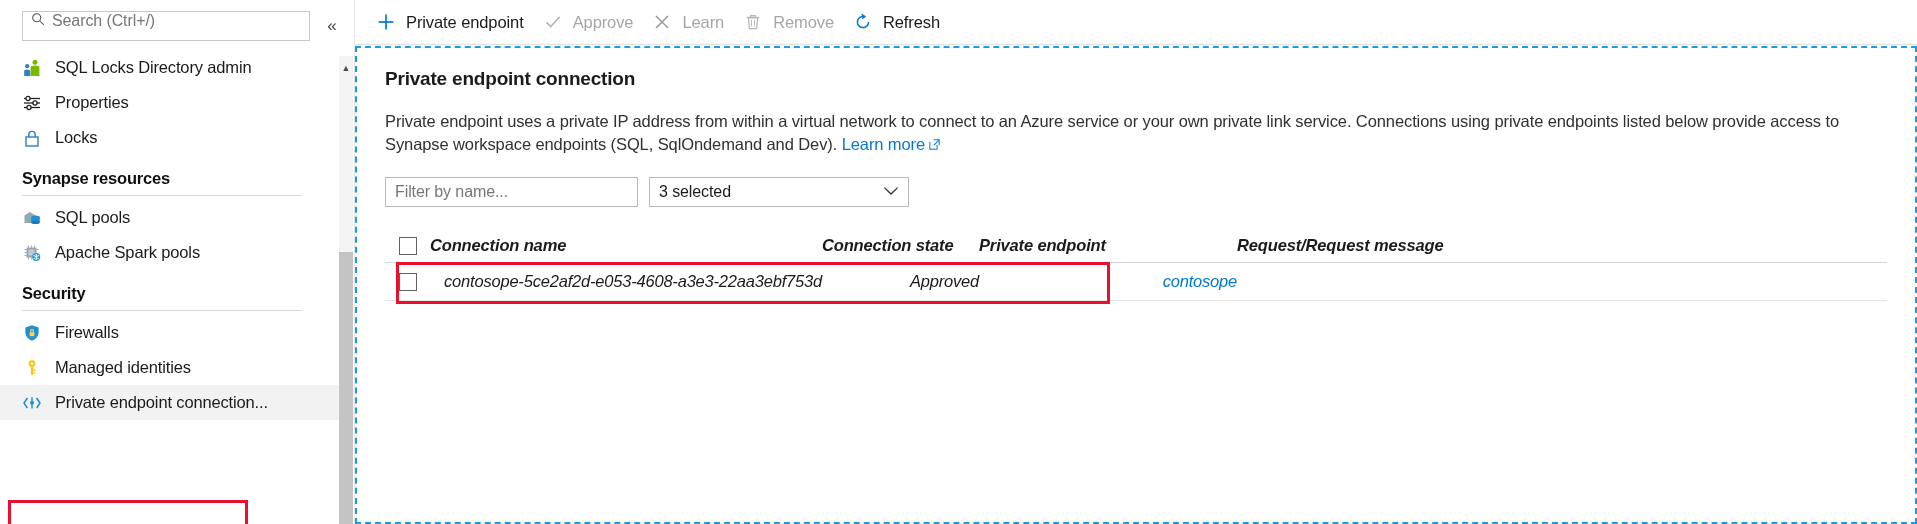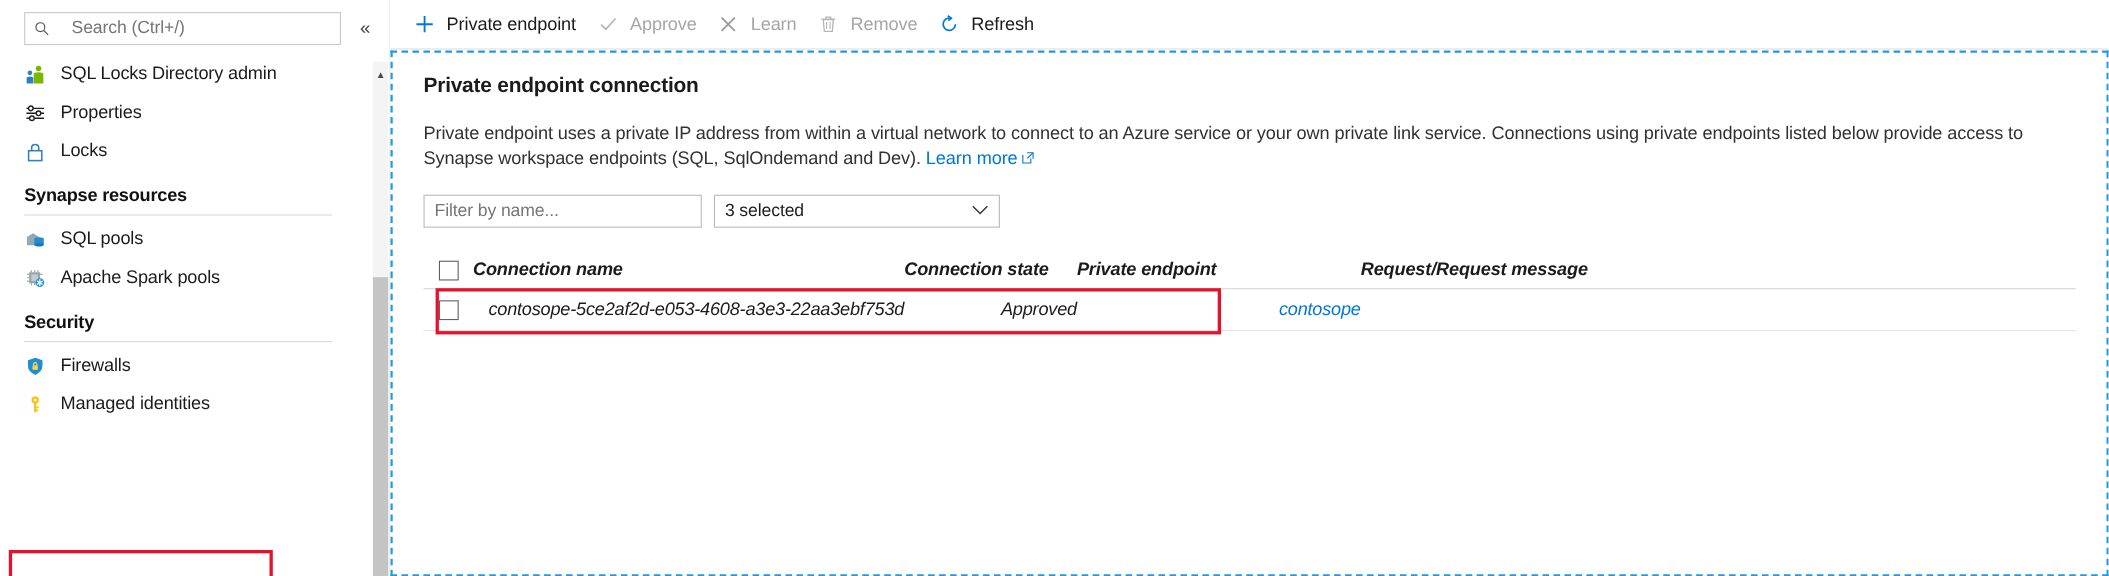--- a/index.html
+++ b/index.html
@@ -31,23 +31,22 @@
     align-items: center;
     padding: 11px 10px 9px 22px;
     gap: 10px;
   }
   .search-box {
     flex: 1 1 auto;
     height: 30px;
     border: 1px solid #c8c8c8;
     background: #fff;
     display: flex;
-    align-items: center;
     padding: 0 8px;
-    gap: 20px;
+    gap: 7px;
     max-width: 290px;
   }
   .search-box .mag {
     width: 14px; height: 14px;
     flex: 0 0 14px;
     position: relative;
   }
   .search-input-txt {
     font-size: 16px;
     color: #767676;
@@ -416,20 +415,31 @@
             <circle cx="10" cy="5.6" r="3.4" fill="#f5c518"></circle>
             <circle cx="10" cy="5.6" r="1.2" fill="#fff"></circle>
             <rect x="8.9" y="8.4" width="2.2" height="8.4" fill="#f5c518"></rect>
             <rect x="11.1" y="11.6" width="2.2" height="1.6" fill="#f5c518"></rect>
             <rect x="11.1" y="14.2" width="1.8" height="1.5" fill="#f5c518"></rect>
           </svg>
         </span>
         <span class="nlabel">Managed identities</span>
       </div>
 
+      <div class="nav-item selected">
+        <span class="nav-icon">
+          <svg width="20" height="20" viewBox="0 0 20 20">
+            <path d="M5.4 5 L2 10 L5.4 15" fill="none" stroke="#1f8fd1" stroke-width="1.5"></path>
+            <path d="M14.6 5 L18 10 L14.6 15" fill="none" stroke="#1f8fd1" stroke-width="1.5"></path>
+            <line x1="10" y1="4.2" x2="10" y2="15.4" stroke="#1f8fd1" stroke-width="1.4"></line>
+            <circle cx="10" cy="9.8" r="2" fill="#1f8fd1"></circle>
+          </svg>
+        </span>
+        <span class="nlabel">Private endpoint connection...</span>
+      </div>
 
       <div class="nav-highlight" style="top:450px;"></div>
     </div>
 
     <div class="side-scroll">
       <div class="up-arrow">▲</div>
       <div class="thumb"></div>
     </div>
   </div>
 

